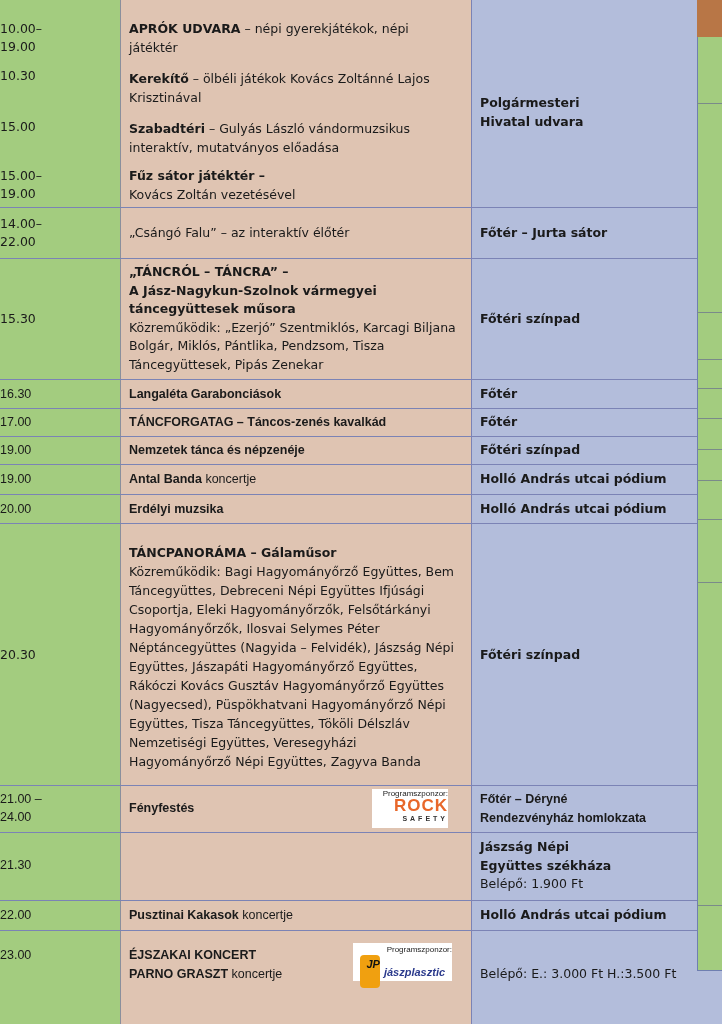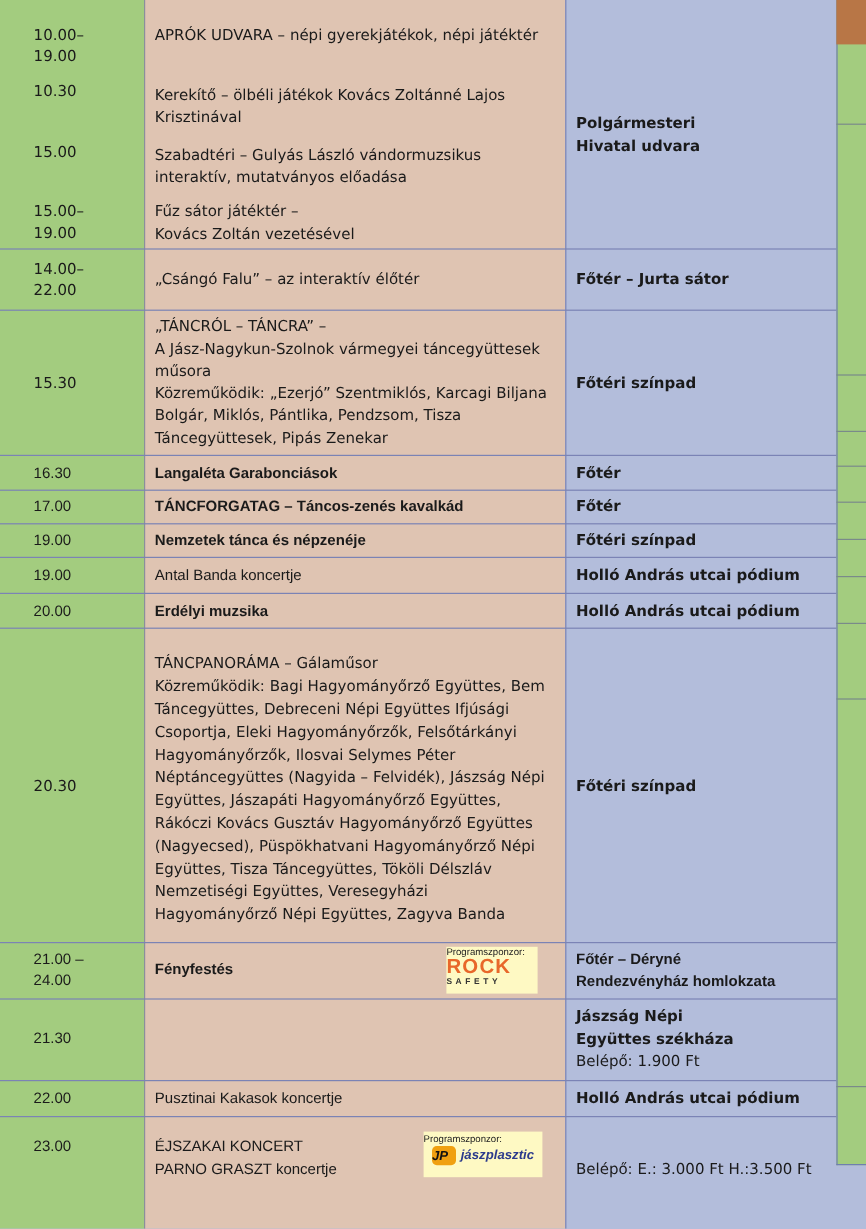--- a/index.html
+++ b/index.html
@@ -10,33 +10,33 @@
     color:#1a1a1a;
   }
   .col-time { position:absolute; left:0; top:0; width:120px; height:1024px; background:#a3cc7f; }
   .col-prog { position:absolute; left:120px; top:0; width:351px; height:1024px; background:#dfc4b2; border-left:1px solid #8a8f9c; }
   .col-loc  { position:absolute; left:471px; top:0; width:226px; height:1024px; background:#b3bddb; border-left:1px solid #7b83b5; }
   .side-strip { position:absolute; left:697px; top:0; width:25px; height:970px; background:#a3cc7f; border-left:1px solid #6f7fb0; border-bottom:1px solid #6f7fb0; }
   .side-top { position:absolute; left:697px; top:0; width:25px; height:37px; background:#b87646; }
   .side-line { position:absolute; left:697px; width:25px; height:1px; background:#7a8a8a; }
 
   .row { position:absolute; left:0; width:697px; border-bottom:1px solid #7b83b5; }
-  .row .t { position:absolute; left:0; width:120px; font-size:12.5px; line-height:18px; text-align:left; padding-left:28px; box-sizing:border-box; }
+  .row .t { position:absolute; left:0; width:120px; font-size:12.5px; line-height:18px; text-align:left; box-sizing:border-box; }
   .row .p { position:absolute; left:129px; width:330px; font-size:12.5px; line-height:18.5px; }
   .row .l { position:absolute; left:480px; width:215px; font-size:12.5px; line-height:18.5px; font-weight:bold; }
-  b { font-weight:normal;margin-top:27px; }
+  b { font-weight:bold;margin-top:27px; }
   .sub { font-weight:normal; }
   .cond { font-family:"Liberation Sans", sans-serif; font-size:13px; }
 
-  .sponsor { position:absolute; background:#fef9c3; font-family:"Liberation Sans", sans-serif; text-align:left; }
+  .sponsor { position:absolute; background:#ffffff; font-family:"Liberation Sans", sans-serif; text-align:right; }
   .sponsor .lbl { font-size:8px; color:#222; line-height:9px; }
   .rock { color:#e8672a; font-weight:bold; font-size:17px; line-height:16px; letter-spacing:1px; }
   .safety { font-size:7px; letter-spacing:3px; color:#333; line-height:9px; font-weight:bold; }
   .jp-wrap { display:flex; align-items:center; justify-content:center; gap:4px; margin-top:1px; }
-  .jp-logo { width:20px; height:16px; background:#f0a010; border-radius:4px; color:#111; font-weight:bold; font-style:italic; font-size:11px; line-height:18px; }
+  .jp-logo { width:20px; height:33px; background:#f0a010; border-radius:4px; color:#111; font-weight:bold; font-style:italic; font-size:11px; line-height:18px; }
   .jp-text { color:#2b3a8c; font-weight:bold; font-style:italic; font-size:11px; }
 </style>
 </head>
 <body>
 
 <div class="col-time"></div>
 <div class="col-prog"></div>
 <div class="col-loc"></div>
 <div class="side-strip"></div>
 <div class="side-top"></div>

